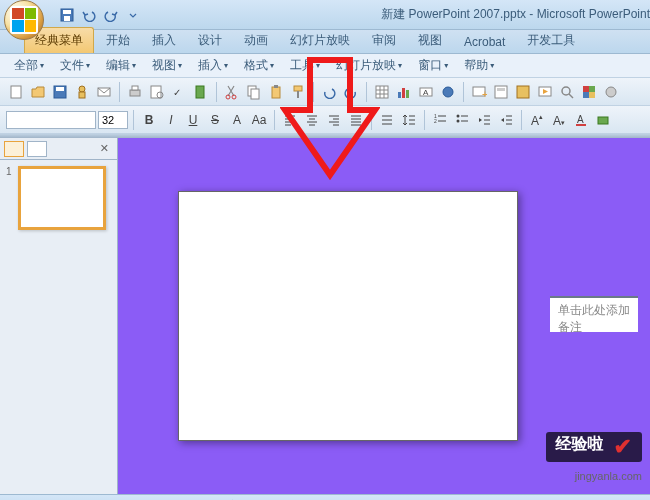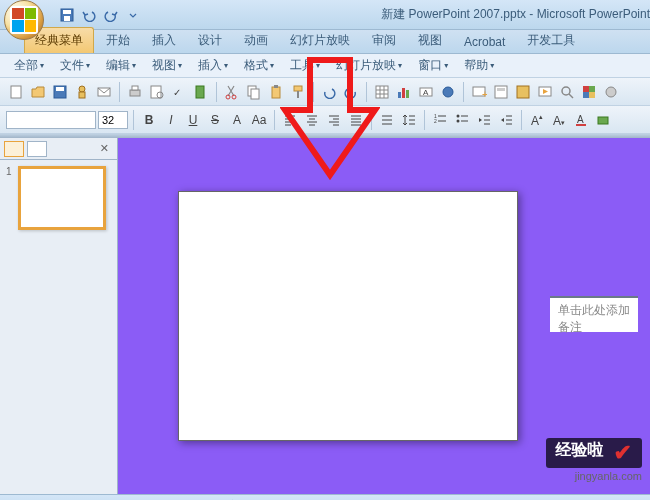--- a/index.html
+++ b/index.html
@@ -59,21 +59,21 @@
 .status-bar { height: 22px; background: linear-gradient(#d4e6f7, #bcd7ed); border-top: 1px solid #9db9d1; display: flex; align-items: center; padding: 0 8px; font-size: 11px; color: #3b5c7a; gap: 14px; }
 .status-item { display:flex; align-items:center; gap:4px; padding: 0 4px; }
 
 
 .red-arrow { position: absolute; left: 280px; top: 55px; pointer-events: none; }
 
 
 .watermark { position: absolute; right: 8px; bottom: 18px; text-align: right; pointer-events:none; }
 .wm-top { background: rgba(0,0,0,0.7); color: #fff; font-size: 16px; padding: 2px 10px; border-radius: 3px; font-weight: bold; display:inline-flex; gap:10px;}
 .wm-check { color: #e03030; font-size: 22px; font-weight: bold; }
-.wm-url { color: #666; font-size: 11px; margin-top: 2px; }
+.wm-url { color: #666; font-size: 11px; margin-top: 8px; }
 
 svg { display: block; }
 </style>
 </head>
 <body>
 
 <div class="title-bar">
   <div class="office-button">
     <div class="office-button-inner">
       <div></div>

